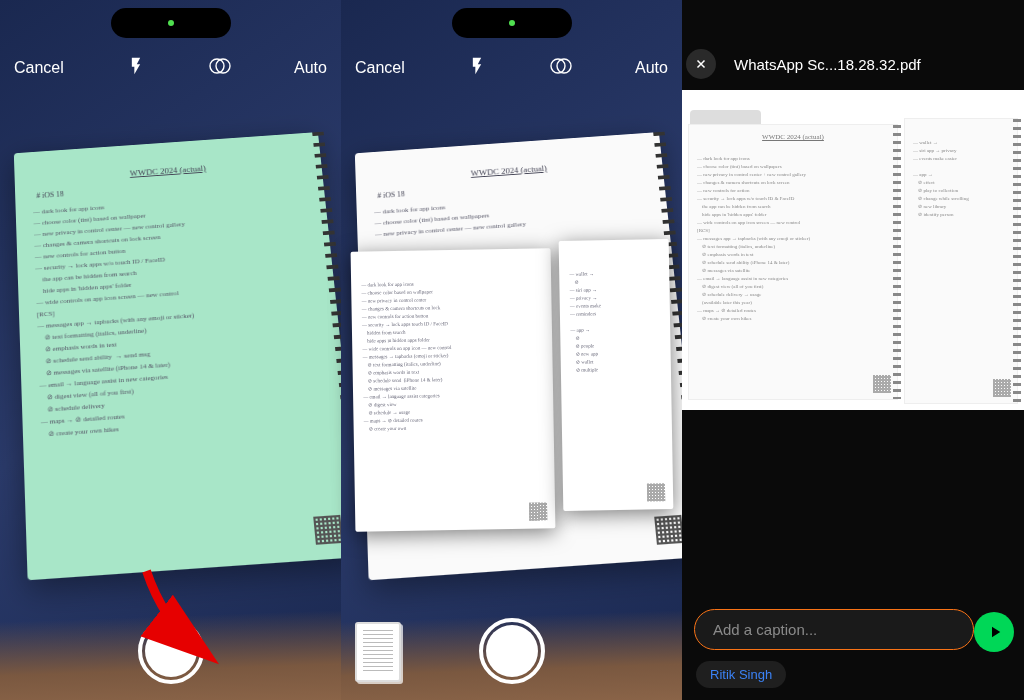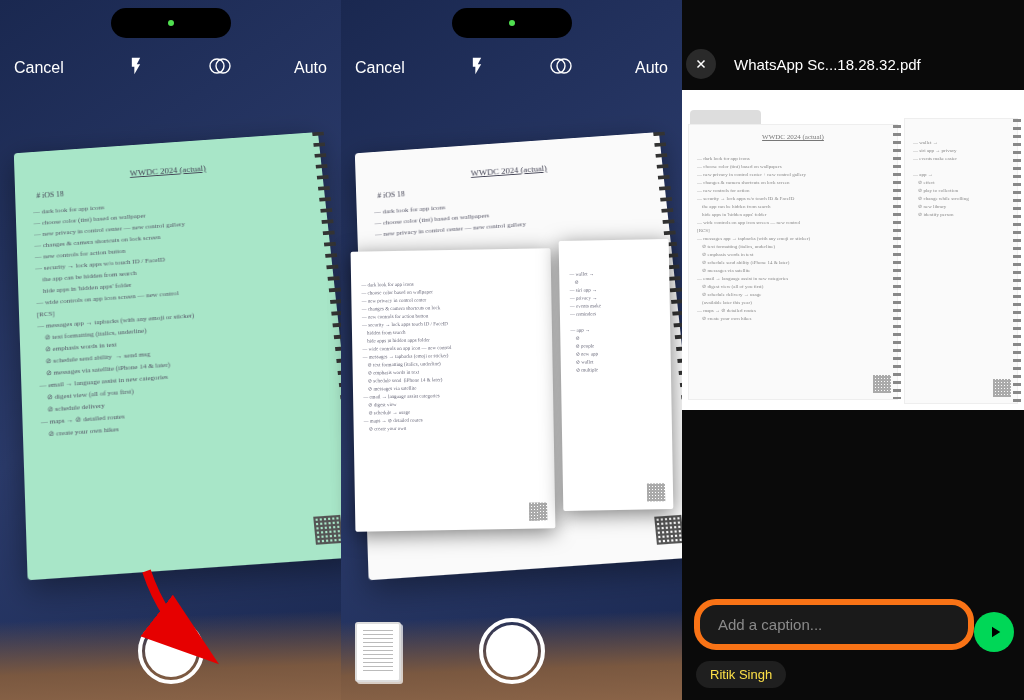--- a/index.html
+++ b/index.html
@@ -51,22 +51,22 @@
 .wa-fname{font-size:15px;font-weight:500}
 .wa-doc{position:absolute;top:90px;left:0;right:0;height:320px;background:#fff}
 .wa-page-ind{position:absolute;top:20px;left:8px;background:rgba(120,120,120,.25);color:#555;font-size:12px;padding:12px 8px;border-radius:4px;display:flex;align-items:center;gap:12px}
 .wa-page-ind svg{width:13px;height:13px}
 .wa-doc-page{position:absolute;background:#fafafa;border:1px solid #eee}
 .wa-doc .pleft{top:34px;left:6px;width:210px;height:276px}
 .wa-doc .pright{top:28px;left:222px;width:114px;height:286px}
 .wa-doc .spiral{right:-4px;width:8px;background:repeating-linear-gradient(to bottom,#888 0 3px,transparent 3px 8px)}
 .wdoc-lines{position:absolute;top:30px;left:8px;right:10px;font-size:5px;color:#888;line-height:8px}
 .wdoc-title{position:absolute;top:8px;left:50%;transform:translateX(-50%);font-size:7px;color:#777;text-decoration:underline}
-.wa-caption{position:absolute;bottom:50px;left:12px;right:50px;background:#1a1a1a;border:6px solid #f97316;border-radius:22px;padding:11px 18px;color:#8a8a8a;font-size:15px}
-.wa-recipient{position:absolute;bottom:12px;left:14px;background:#1f1f1f;color:#fde047;font-size:13px;padding:6px 14px;border-radius:14px}
+.wa-caption{position:absolute;bottom:50px;left:12px;right:50px;background:#1a1a1a;border:1px solid #f97316;border-radius:22px;padding:11px 18px;color:#8a8a8a;font-size:15px}
+.wa-recipient{position:absolute;bottom:12px;left:14px;background:#1f1f1f;color:#3b82f6;font-size:13px;padding:6px 14px;border-radius:14px}
 .wa-send{position:absolute;bottom:48px;right:10px;width:40px;height:40px;border-radius:50%;background:#00d757;display:flex;align-items:center;justify-content:center}
 .wa-send svg{width:18px;height:18px;margin-left:2px}
 
 .hand{font-family:"Comic Sans MS",cursive}
 </style>
 </head>
 <body>
 
 <div class="panel p1">
   <div class="cam-bg"></div>

